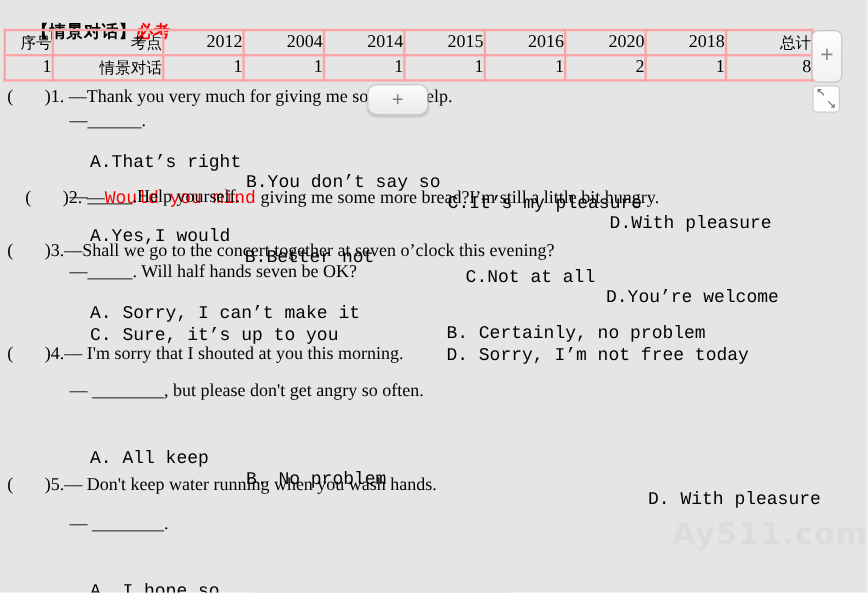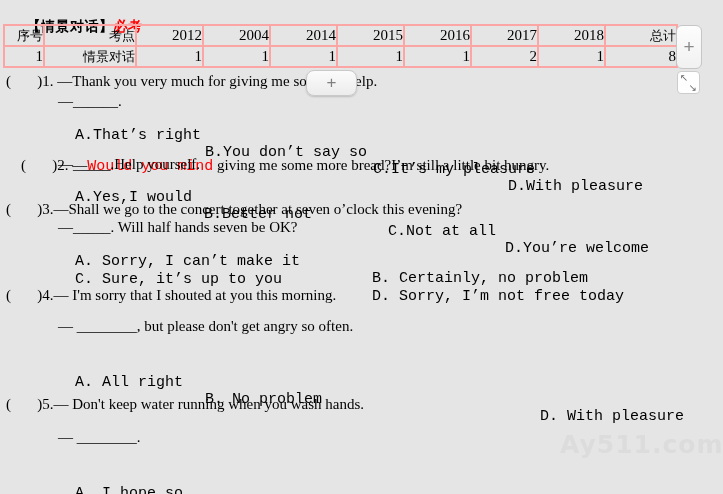--- a/index.html
+++ b/index.html
@@ -117,21 +117,21 @@
   <table class="stats">
     <tbody>
         <tr>
       <td class="zh" style="width:40px">序号</td>
       <td class="zh" style="width:92px">考点</td>
       <td class="num" style="width:67px">2012</td>
       <td class="num" style="width:67px">2004</td>
       <td class="num" style="width:67px">2014</td>
       <td class="num" style="width:67px">2015</td>
       <td class="num" style="width:67px">2016</td>
-      <td class="num" style="width:67px">2017</td>
+      <td class="num" style="width:67px">2020</td>
       <td class="num" style="width:67px">2018</td>
       <td class="zh" style="width:72px">总计</td>
     </tr>
     <tr>
       <td class="num">1</td>
       <td class="zh">情景对话</td>
       <td class="num">1</td>
       <td class="num">1</td>
       <td class="num">1</td>
       <td class="num">1</td>
@@ -182,21 +182,21 @@
     <span style="left:372px">B. Certainly, no problem</span>
   </div>
   <div class="abs optrow" style="top:254px">
     <span style="left:75px">C. Sure, it’s up to you</span>
     <span style="left:372px">D. Sorry, I’m not free today</span>
   </div>
 
   <div class="abs qline" style="top:286px">(&nbsp;&nbsp;&nbsp;&nbsp;&nbsp;&nbsp;&nbsp;)4.— I'm sorry that I shouted at you this morning.</div>
   <div class="abs resp" style="top:317px">— ________, but please don't get angry so often.</div>
   <div class="abs optrow" style="top:357px">
-    <span style="left:75px">A. All right</span>
+    <span style="left:75px">A. All keep</span>
     <span style="left:205px">B. No problem</span>
     <span style="left:540px">D. With pleasure</span>
   </div>
 
   <div class="abs qline" style="top:395px">(&nbsp;&nbsp;&nbsp;&nbsp;&nbsp;&nbsp;&nbsp;)5.— Don't keep water running when you wash hands.</div>
   <div class="abs resp" style="top:428px">— ________.</div>
   <div class="abs optrow" style="top:468px">
     <span style="left:75px">A. I hope so</span>
     
     

